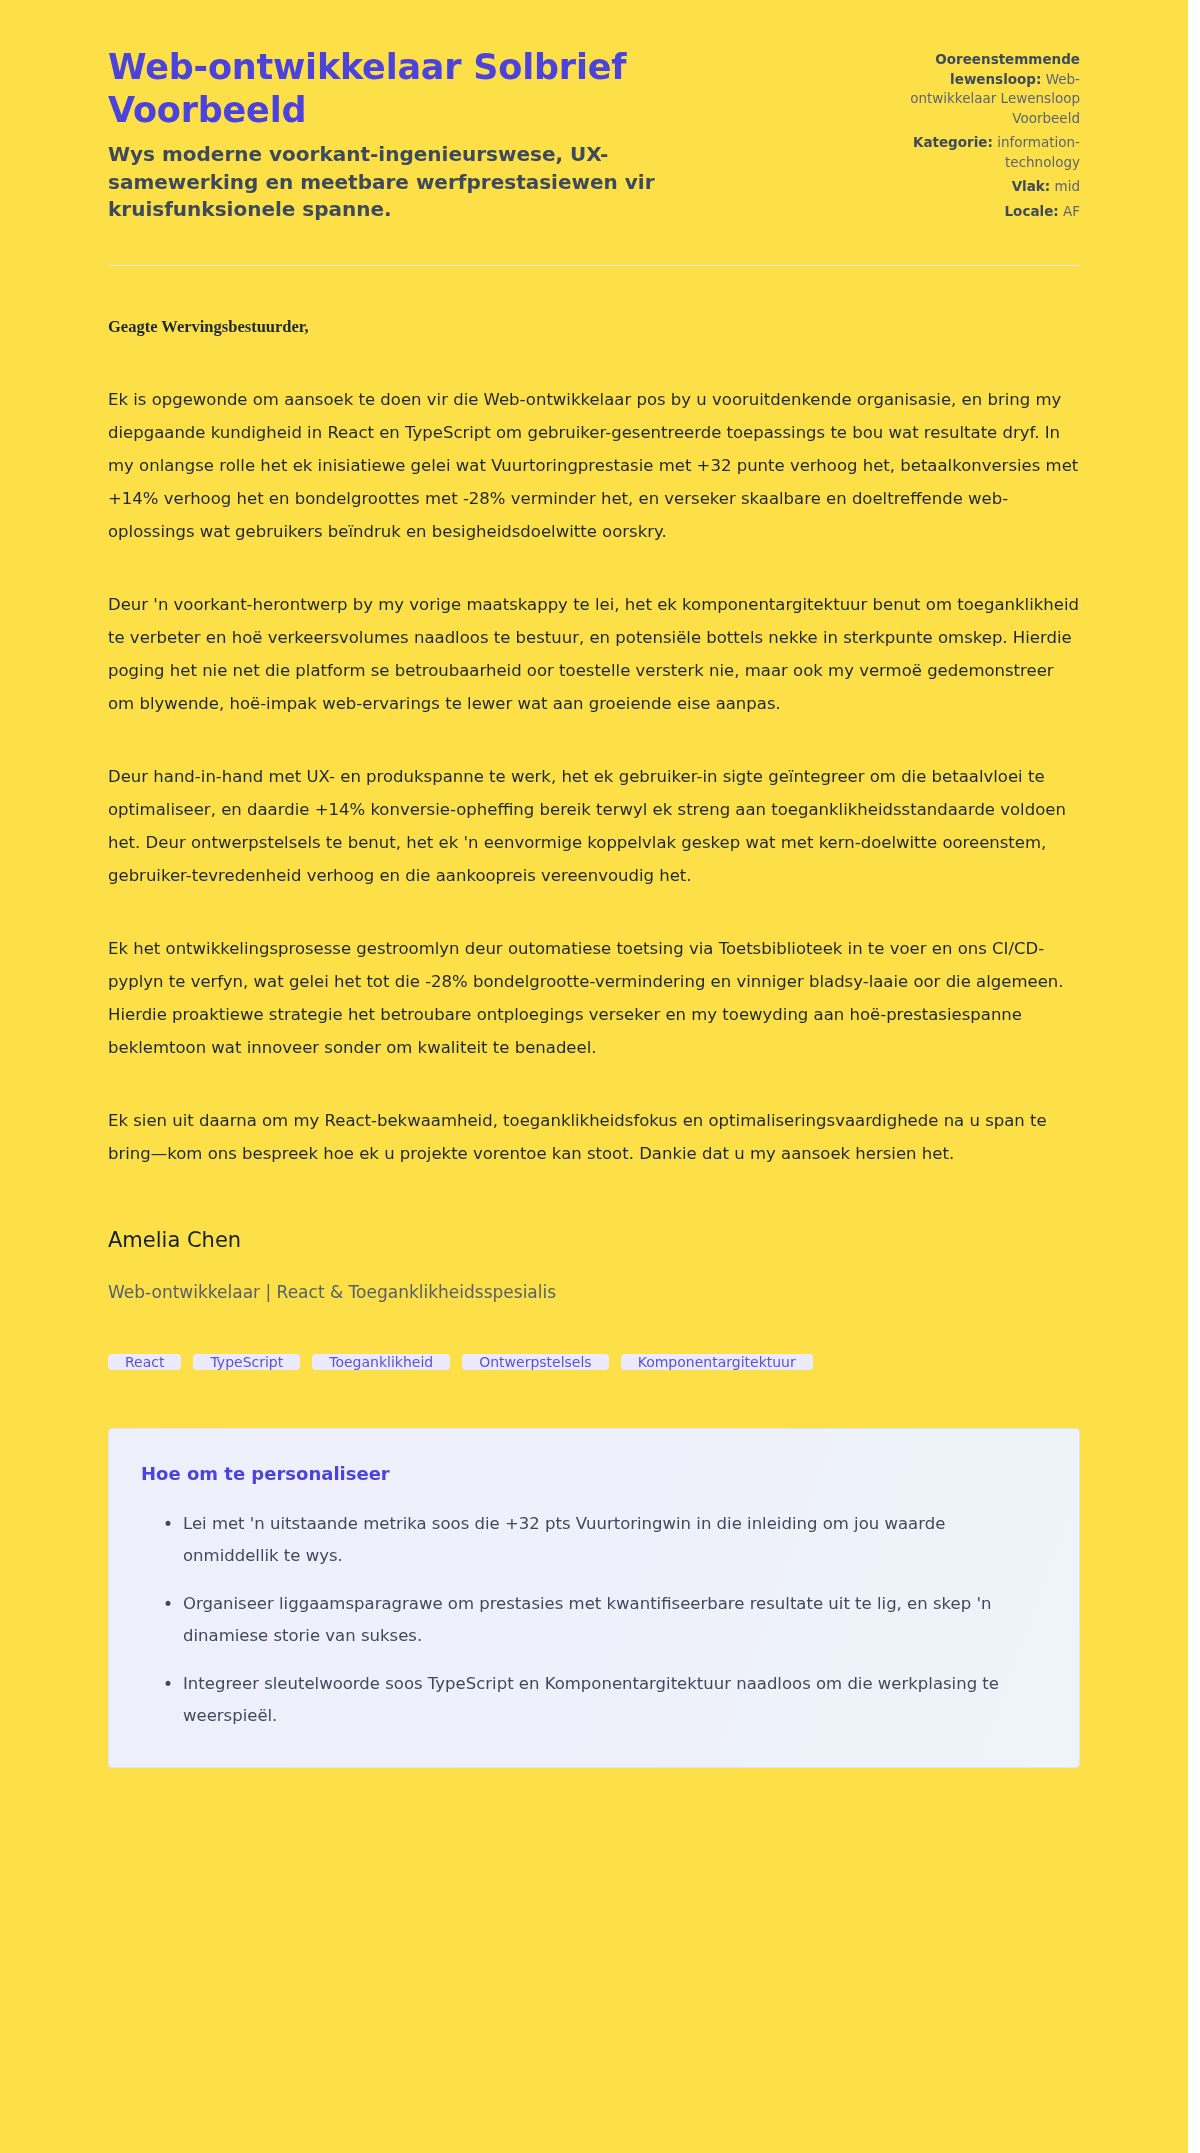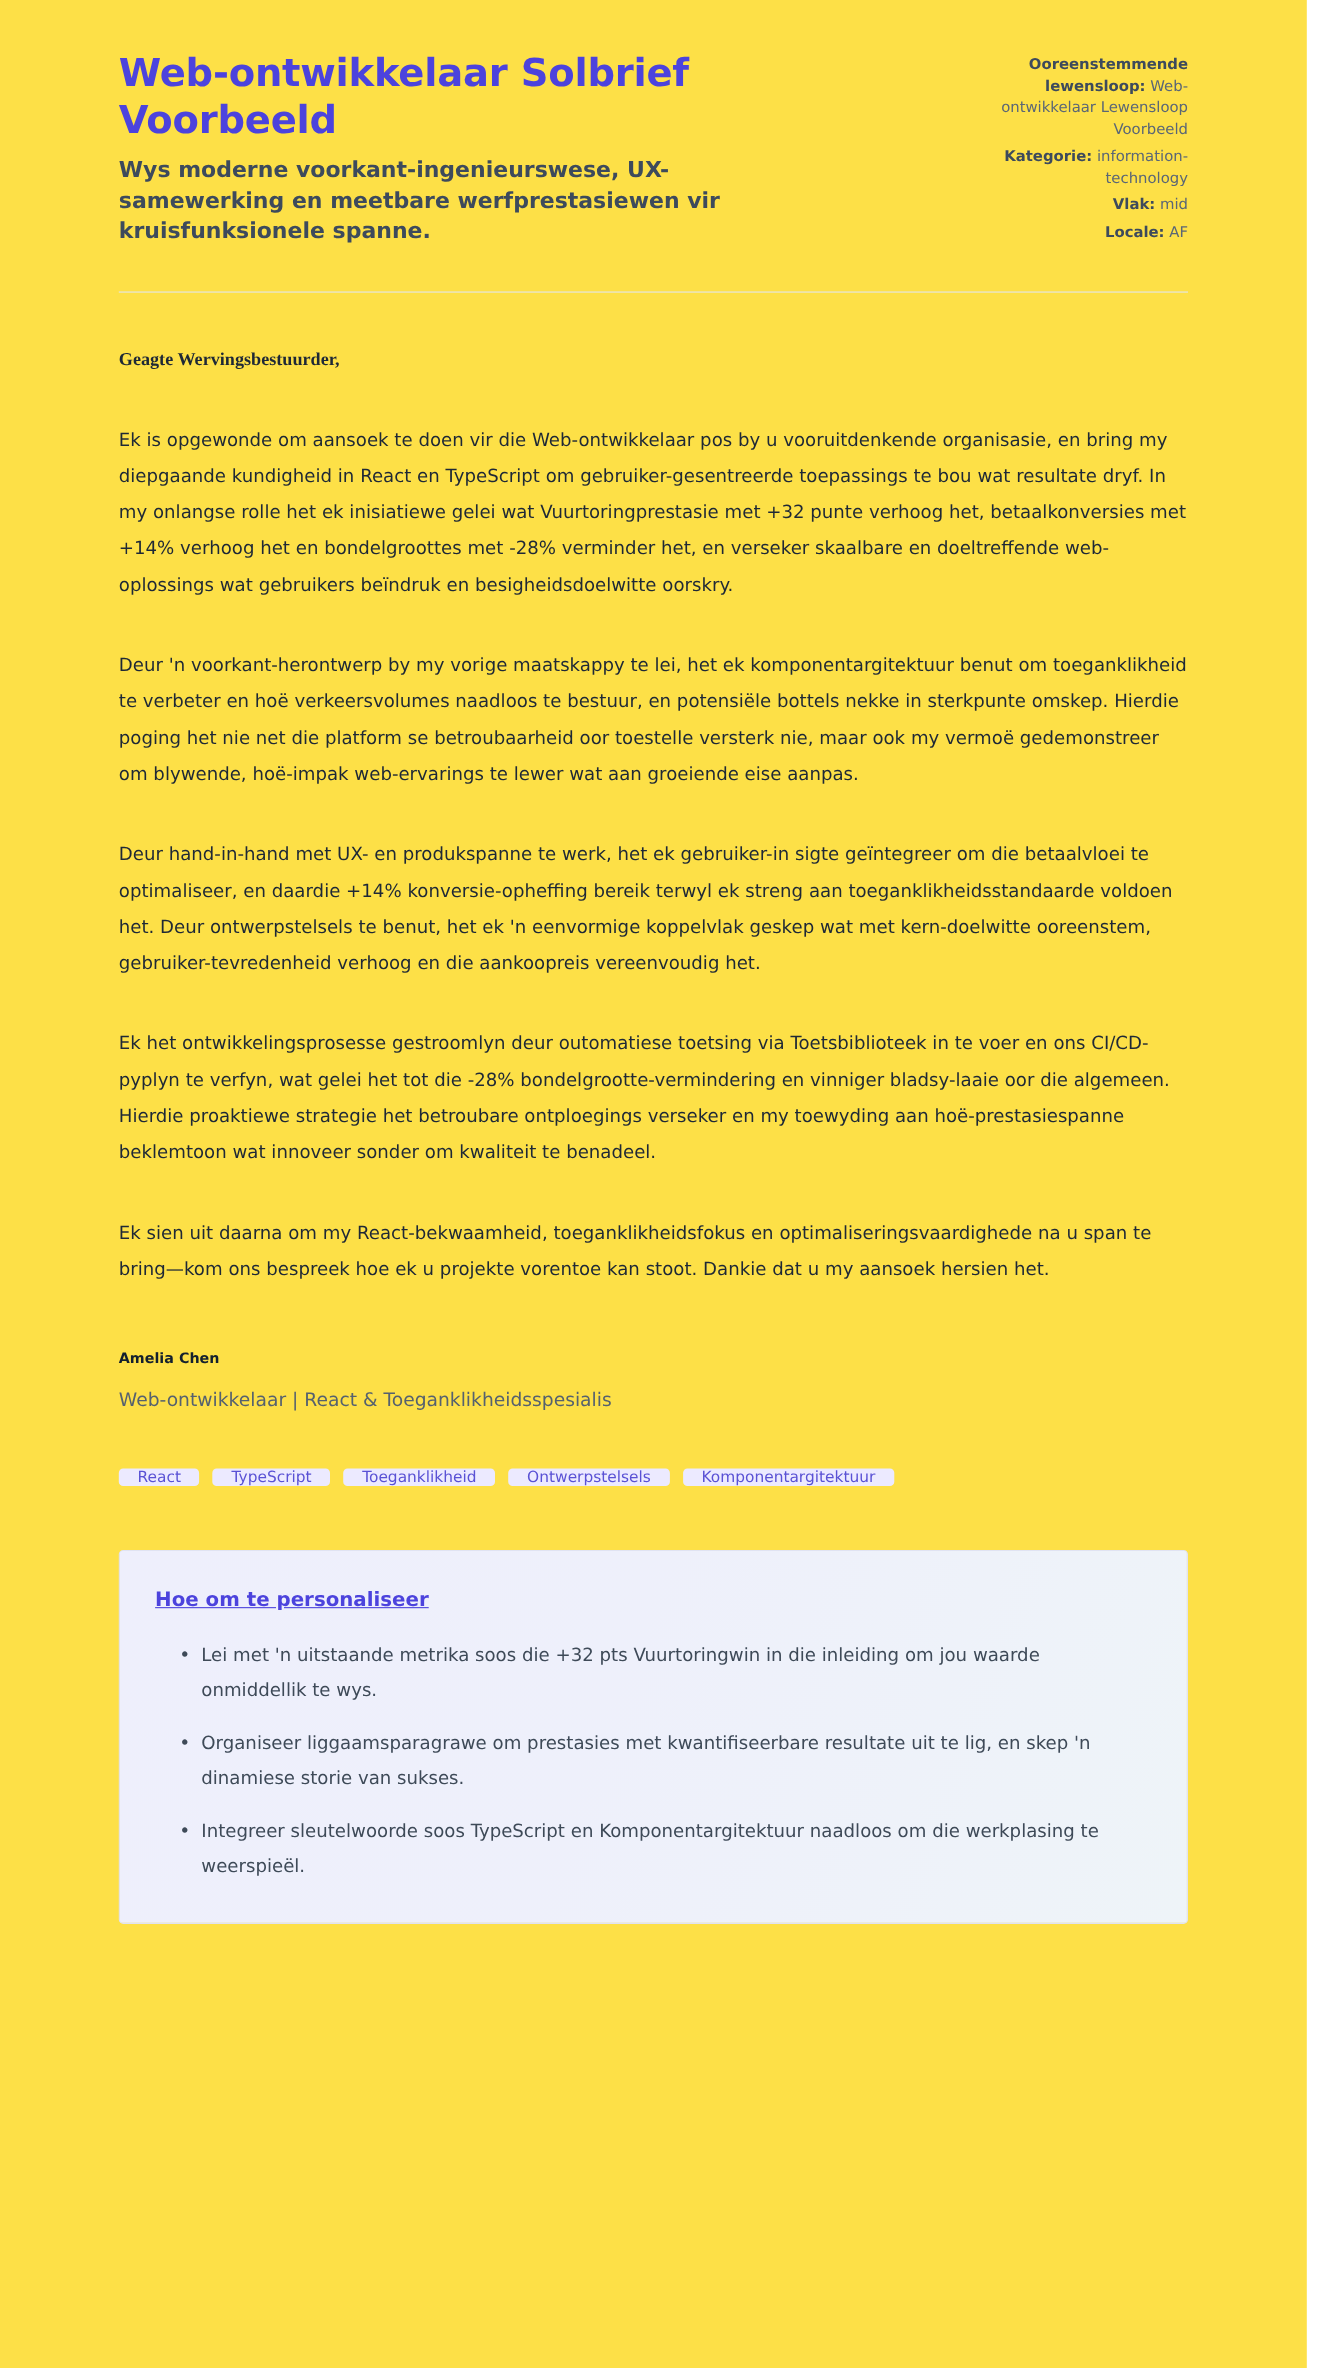--- a/index.html
+++ b/index.html
@@ -83,23 +83,23 @@
     line-height: 2.0;
     color: #1e2836;
     text-align: left;
   }
 
   
   .signature {
     margin-top: 58px;
   }
   .sig-name {
-    margin: 0 0 20px 0;
-    font-size: 13px;
-    font-weight: 700;
+    margin: 0 0 30px 0;
+    font-size: 21px;
+    font-weight: 400;
     color: #14202e;
   }
   .sig-role {
     margin: 0;
     font-size: 17px;
     color: #55616f;
   }
 
   
   .tags {
@@ -125,21 +125,20 @@
     background: linear-gradient(110deg, #eeeffc 0%, #eef0fb 45%, #eef4f8 100%);
     border: 1px solid #e0e3f2;
     border-radius: 4px;
     padding: 34px 38px 34px 32px;
   }
   .tips-title {
     margin: 0 0 24px 0;
     font-size: 18px;
     font-weight: 700;
     color: #4c43dd;
-    text-decoration: underline;
   }
   .tips-list {
     margin: 0;
     padding-left: 22px;
     list-style: none;
   }
   .tips-list li {
     position: relative;
     font-size: 16.5px;
     line-height: 1.95;

